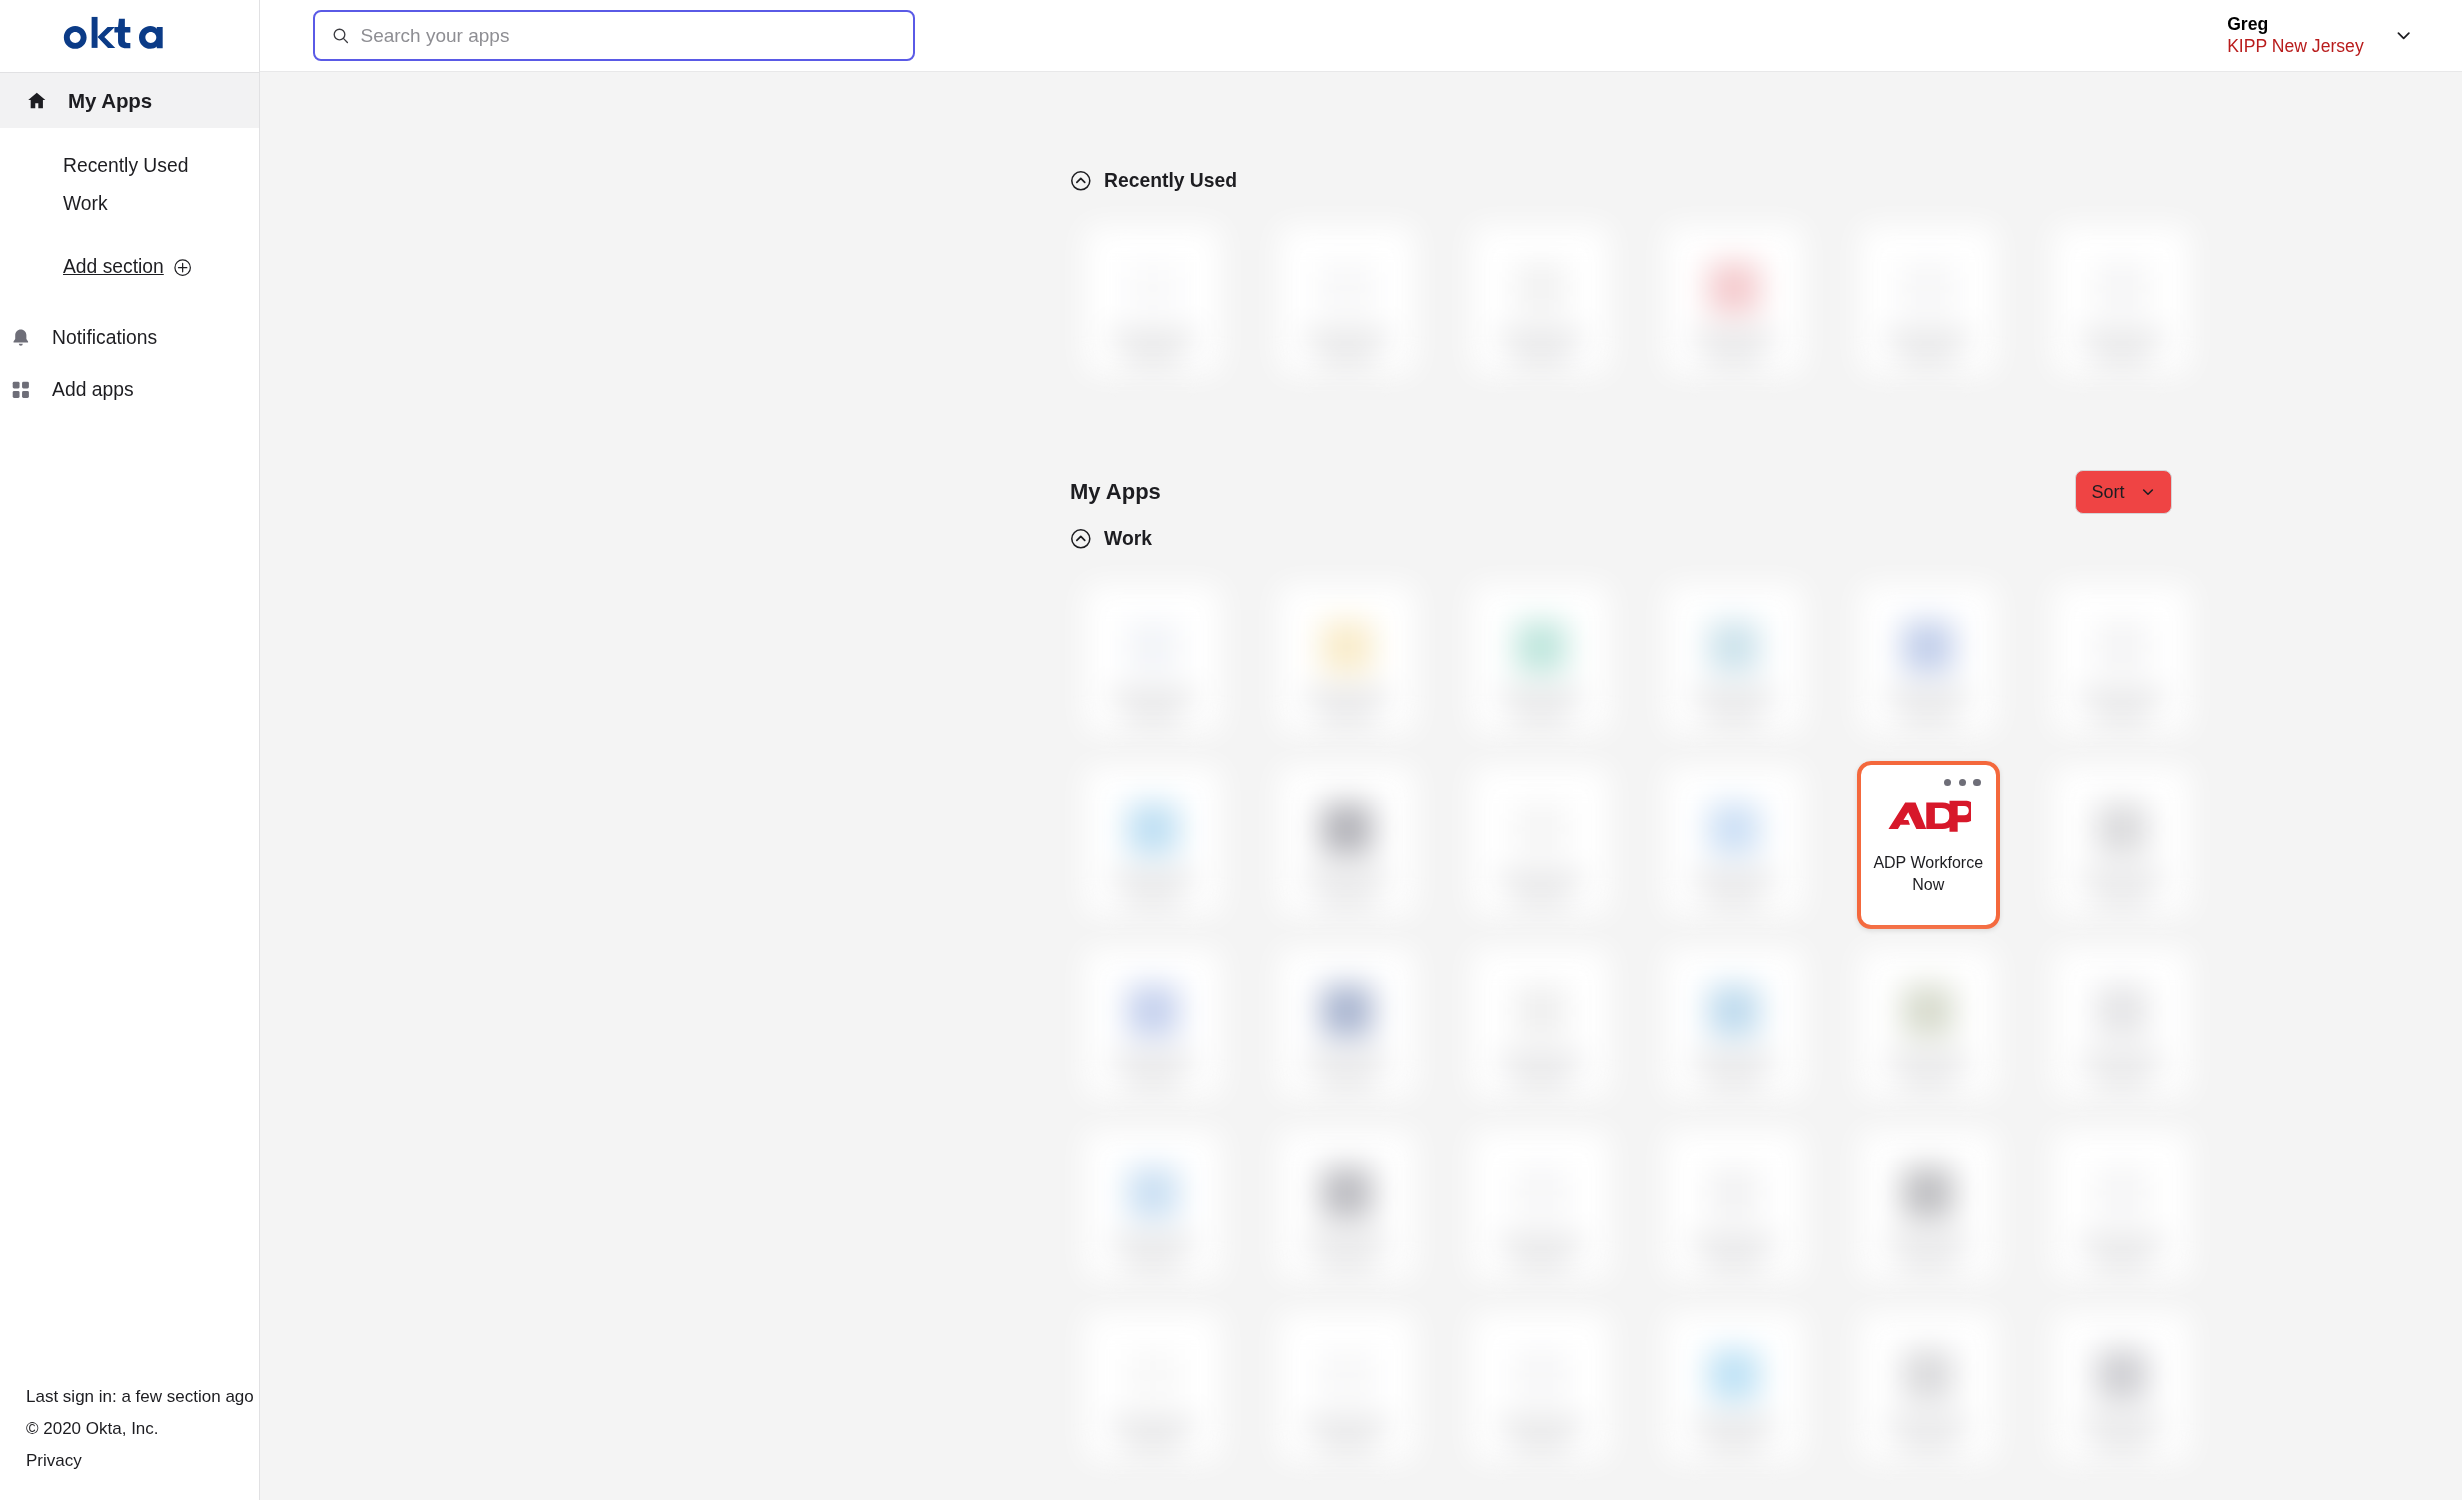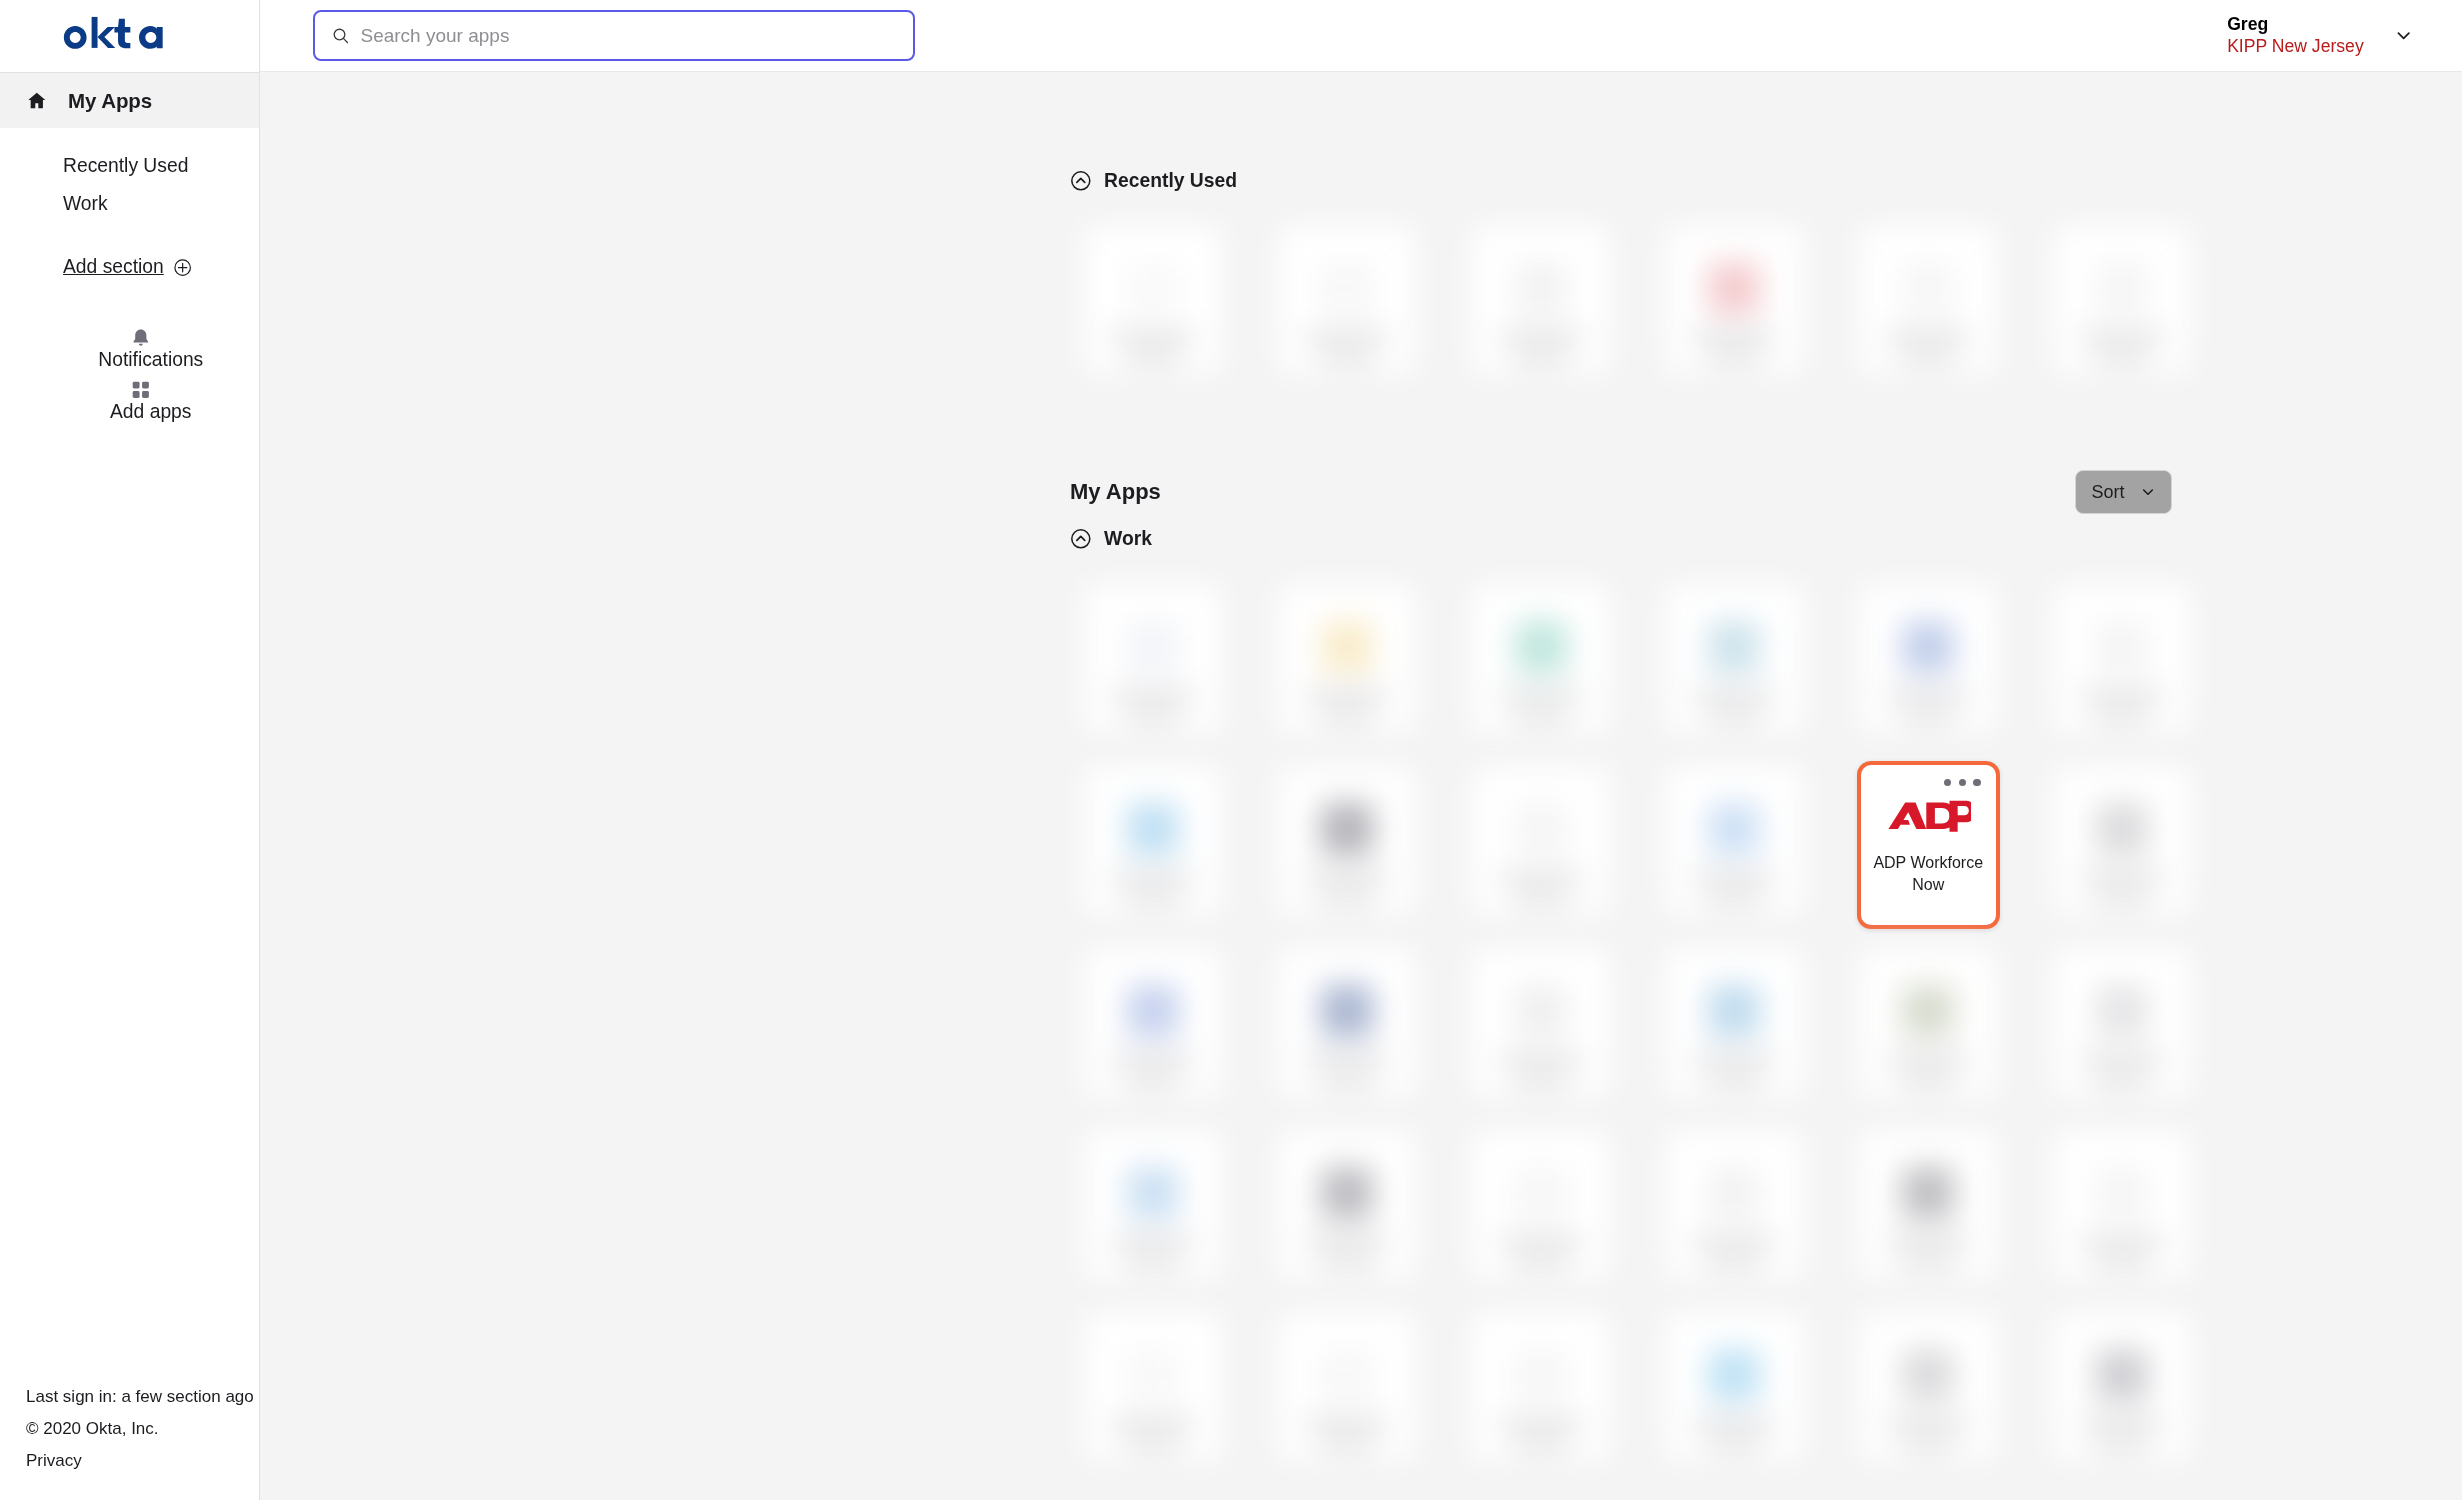--- a/index.html
+++ b/index.html
@@ -47,23 +47,22 @@
     font-size: 19.3px; color: #1d1d21;
   }
   .subnav-item.add-section { margin-top: 25px; text-decoration: underline; }
   .plus-circle {
     width: 19.3px; height: 19.3px; margin-left: 9px; display: block;
   }
 
   .nav-lower { margin-top: 41px; }
   .nav-row {
     height: 52px;
-    display: flex; align-items: center;
-    padding-left: 22px;
-    flex-direction: column;
+    display: flex; align-items: flex-start;
+    padding-left: 10px;
   }
   .nav-row .nav-icon { width: 21.6px; height: 21.6px; display: block; }
   .nav-row .nav-label {
     font-size: 19.3px; color: #1d1d21; margin-left: 20.5px;
   }
 
   .footer {
     position: absolute; left: 26px; bottom: 31px;
     display: flex; flex-direction: column; gap: 15px;
   }
@@ -124,21 +123,21 @@
   #recently-used-head { left: 810px; top: 98px; }
   #work-head { left: 810px; top: 456px; }
 
   .my-apps-title {
     position: absolute; left: 810px; top: 407px;
     font-size: 22px; font-weight: 700; color: #1d1d21;
   }
   .sort-button {
     position: absolute; left: 1815px; top: 398px;
     width: 97px; height: 44px;
-    background: #a3a3a3;
+    background: #ef4444;
     border: 1.7px solid #d4d4d6;
     border-radius: 8px;
     display: flex; align-items: center; justify-content: center; gap: 15px;
     font-size: 18px; color: #1d1d21;
     cursor: pointer;
   }
   .sort-button .chev { width: 16px; height: 16px; }
 
   
   .grid {

